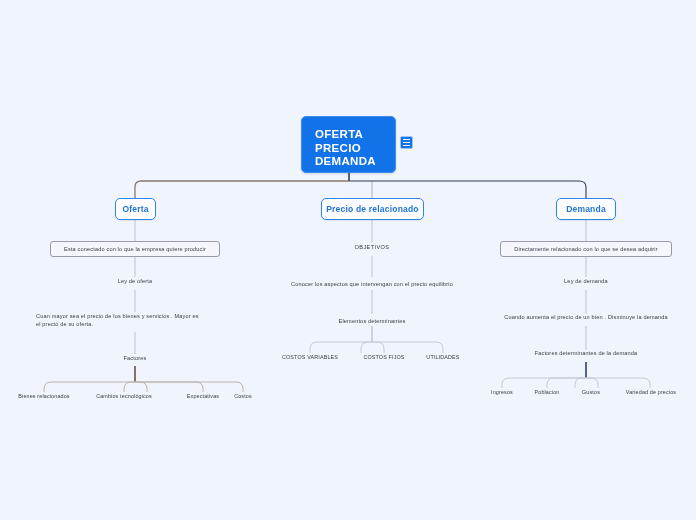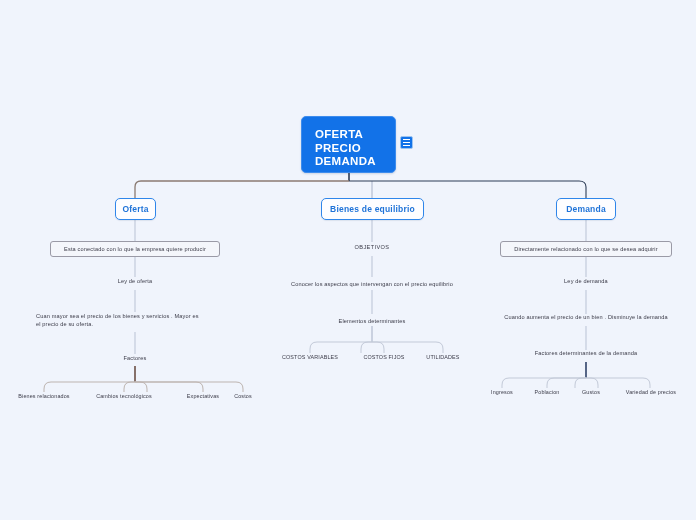--- a/index.html
+++ b/index.html
@@ -176,21 +176,21 @@
 DEMANDA</div>
 
   <div class="root-note-icon" style="left:400px; top:136px;">
     <i></i>
       <i></i>
       <i></i>
   </div>
 
   <div class="node branch-node" style="left:115px; top:198px; width:41px; height:22px;">Oferta</div>
 
-  <div class="node branch-node" style="left:321px; top:198px; width:103px; height:22px;">Bienes de equilibrio</div>
+  <div class="node branch-node" style="left:321px; top:198px; width:103px; height:22px;">Precio de relacionado</div>
 
   <div class="node branch-node" style="left:556px; top:198px; width:60px; height:22px;">Demanda</div>
 
   <div class="node boxed-node" style="left:50px; top:241px; width:170px; height:16px;">Esta conectado con lo que la empresa quiere producir</div>
 
   <div class="node text-node" style="left:85px; top:278px; width:100px;">Ley de oferta</div>
 
   <div class="node text-node wide" style="left:36px; top:313px; width:200px;">Cuan mayor sea el precio de los bienes y servicios . Mayor es
 el precio de su oferta.</div>
 

